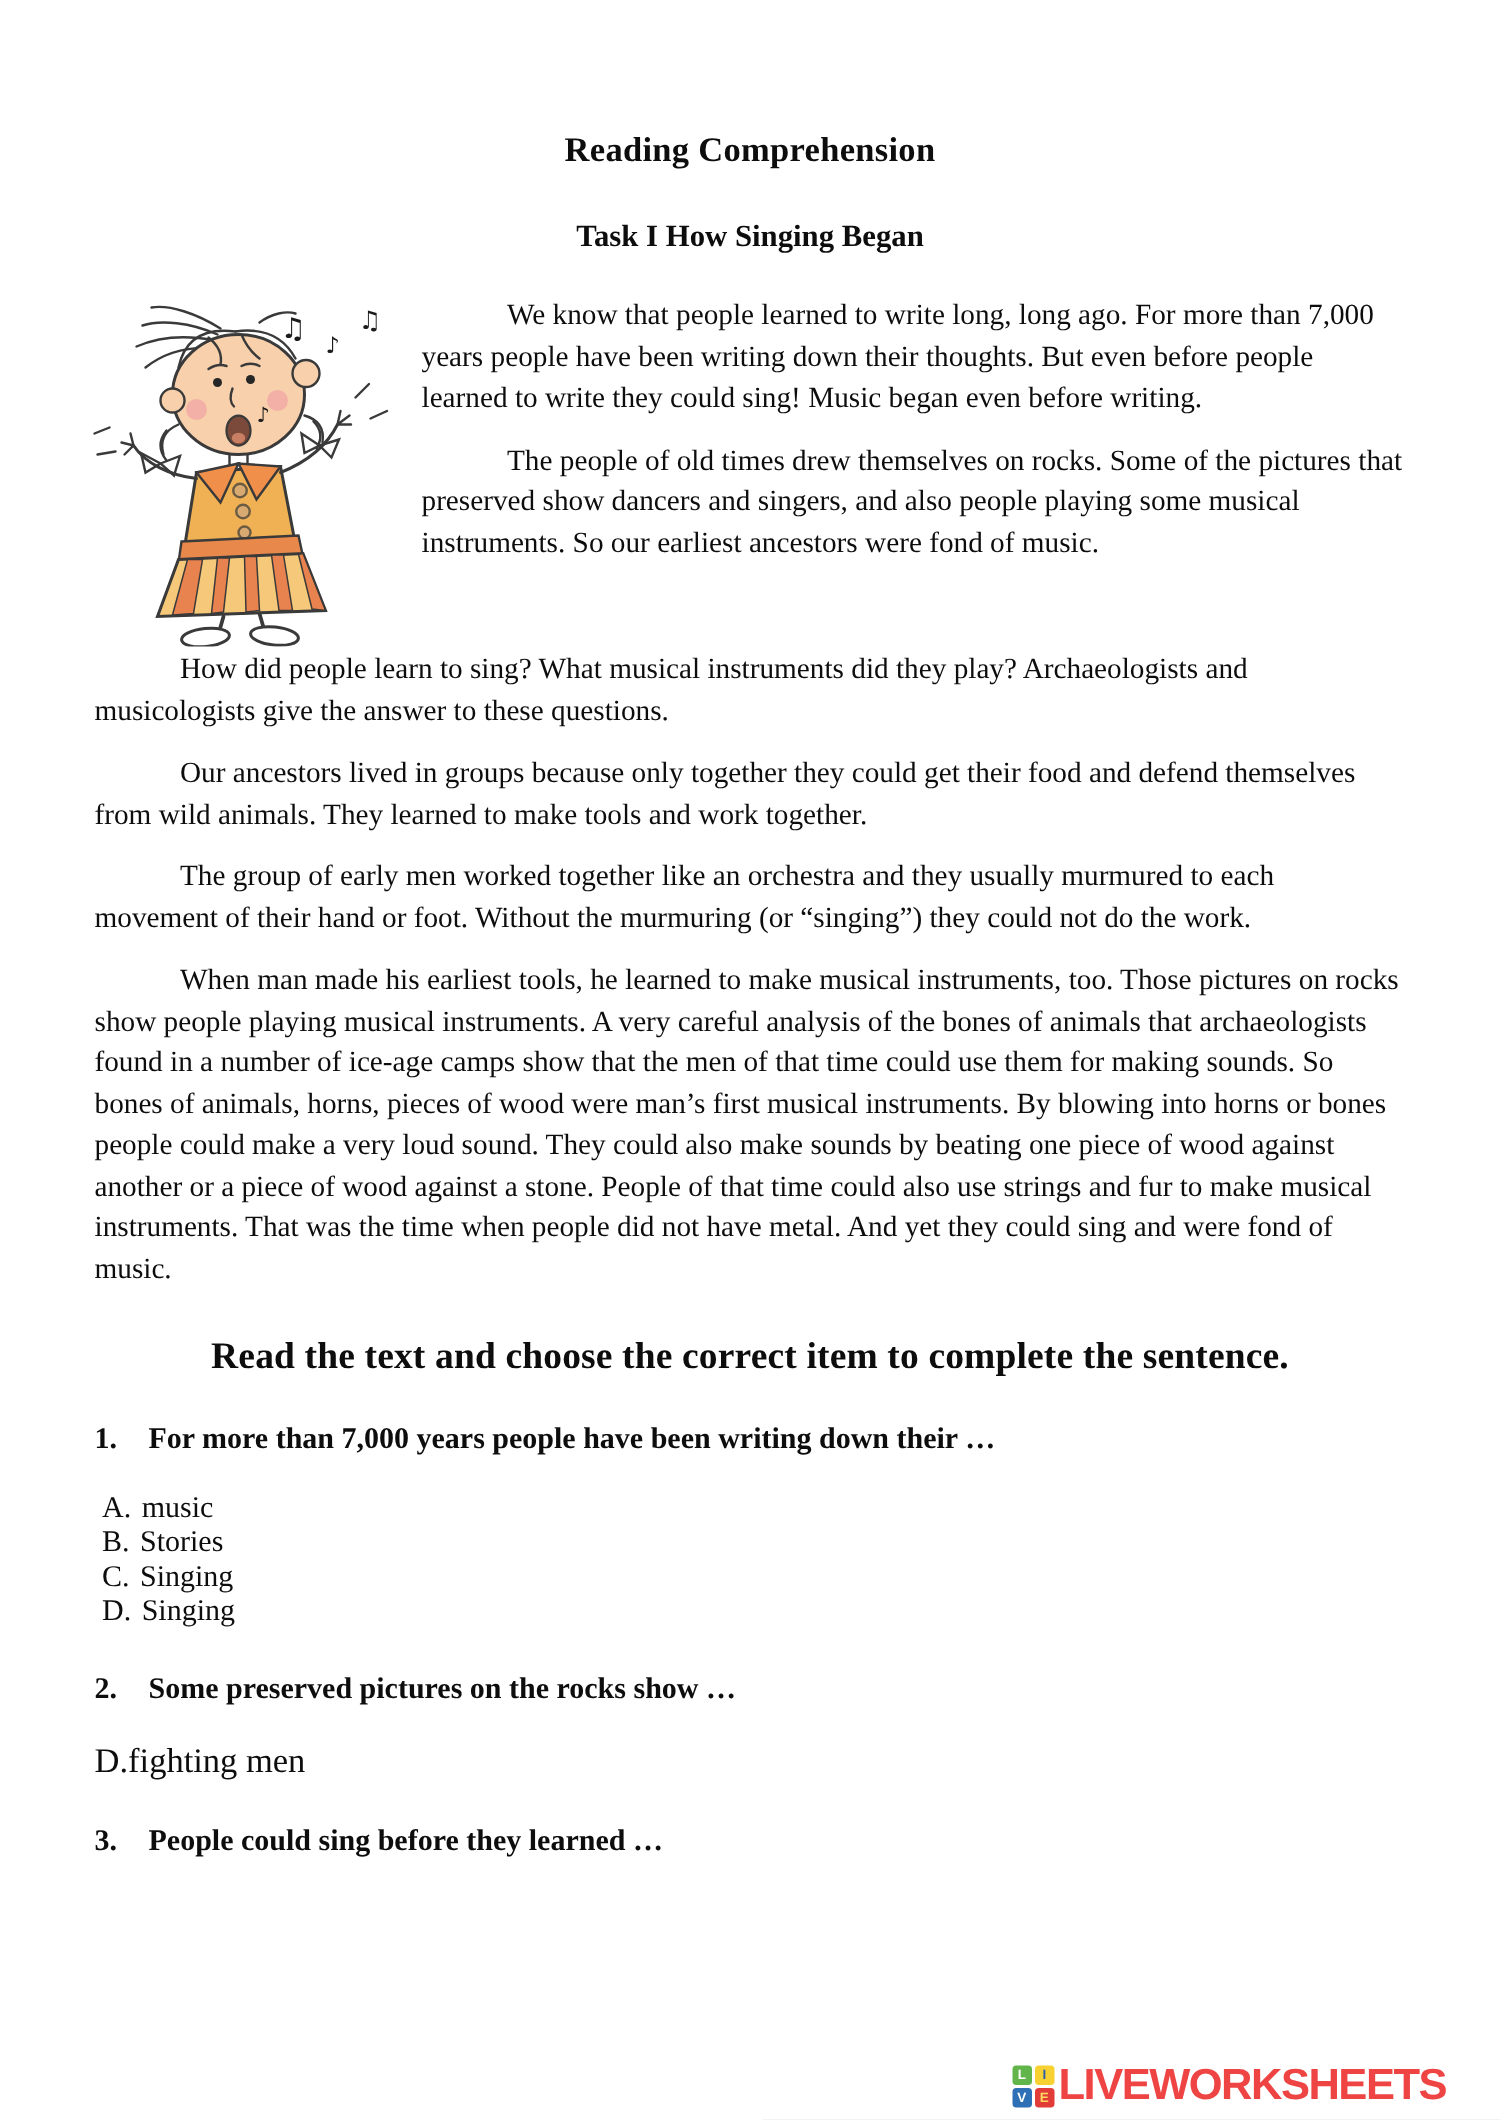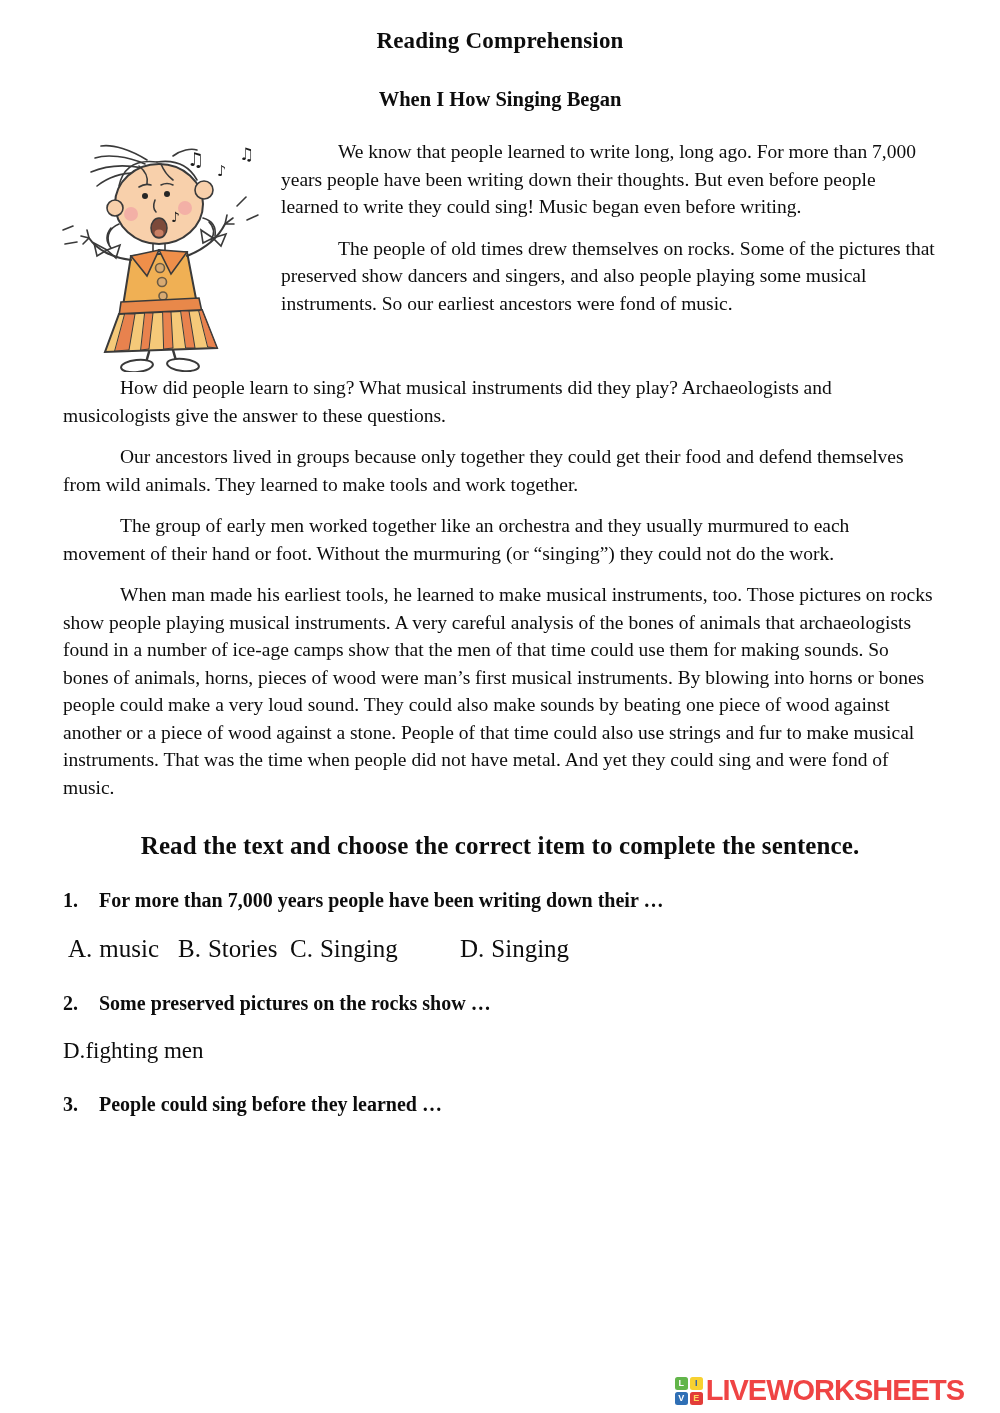--- a/index.html
+++ b/index.html
@@ -1,31 +1,31 @@
 <!DOCTYPE html>
 <html><head>
 <meta charset="utf-8">
 <style>
   html,body{margin:0;padding:0;background:#e9e9e9;}
   .page{
     width:1000px;height:1413px;margin:0 auto;background:#ffffff;
     position:relative;overflow:hidden;
     font-family:"Liberation Serif",serif;color:#0d0d0d;
   }
-  .doc-title{padding-top:28px;text-align:center;font-size:23px;font-weight:700;letter-spacing:.2px;}
+  .doc-title{padding-top:87px;text-align:center;font-size:23px;font-weight:700;letter-spacing:.2px;}
   .task-title{margin-top:34px;text-align:center;font-size:20.5px;font-weight:700;}
   .passage{margin:27px 64px 0 63px;font-size:19.5px;line-height:27.5px;}
   .illus{float:left;width:208px;height:234px;margin:0 12px 2px -2px;}
   .para{margin:0 0 14px 0;text-indent:57px;}
   .para.clear{clear:left;}
   .para:last-child{margin-bottom:16px;}
   .instruction{margin:31px 63px 0 63px;font-size:25px;font-weight:700;letter-spacing:.1px;text-align:center;}
   .question{display:flex;margin:29px 64px 0 63px;font-size:20px;font-weight:700;}
   .qnum{flex:0 0 36px;}
-  .opts{display:flex;margin:23px 64px 0 63px;font-size:25px;}
+  .opts{display:flex;margin:23px 64px 0 63px;font-size:20px;flex-direction:column;}
   .opts.q1{padding-left:5px;}
   .opt{white-space:nowrap;}
   .opt .lbl{margin-right:7px;}
   .q1 .o0{width:110px;} .q1 .o1{width:112px;} .q1 .o2{width:170px;}
   .q2 .o0{width:302px;} .q2 .o1{width:238px;}
   .opt-line{margin:23px 64px 0 63px;font-size:23px;}
   .footer-logo{position:absolute;right:36px;bottom:6px;display:flex;align-items:center;}
   .logo-tiles{display:grid;grid-template-columns:13px 13px;grid-auto-rows:13px;gap:2px;margin-right:3px;}
   .tile{border-radius:2.5px;font-family:"Liberation Sans",sans-serif;font-weight:700;
         font-size:9px;line-height:13px;text-align:center;color:#fff;}
@@ -36,21 +36,21 @@
   .logo-word{font-family:Liberation Sans, sans-serif;font-weight:700;font-size:29px;
              color:#ef4444;letter-spacing:-1px;}
   svg text.note{font-family:"DejaVu Sans",sans-serif;fill:#1b1b1b;}
 </style>
 </head>
 <body>
 
 <div class="page">
 
   <div class="doc-title">Reading Comprehension</div>
-  <div class="task-title">When I How Singing Began</div>
+  <div class="task-title">Task I How Singing Began</div>
 
   <div class="passage">
 
     <div class="illus">
       <svg viewBox="0 0 208 234" width="208" height="234" xmlns="http://www.w3.org/2000/svg">
         <g stroke="#3a3a3a" stroke-width="1.6" fill="none" stroke-linecap="round">
 
           <text class="note" x="126" y="28" font-size="19" stroke="none">♫</text>
           <text class="note" x="156" y="38" font-size="15" stroke="none">♪</text>
           <text class="note" x="178" y="22" font-size="17" stroke="none">♫</text>

